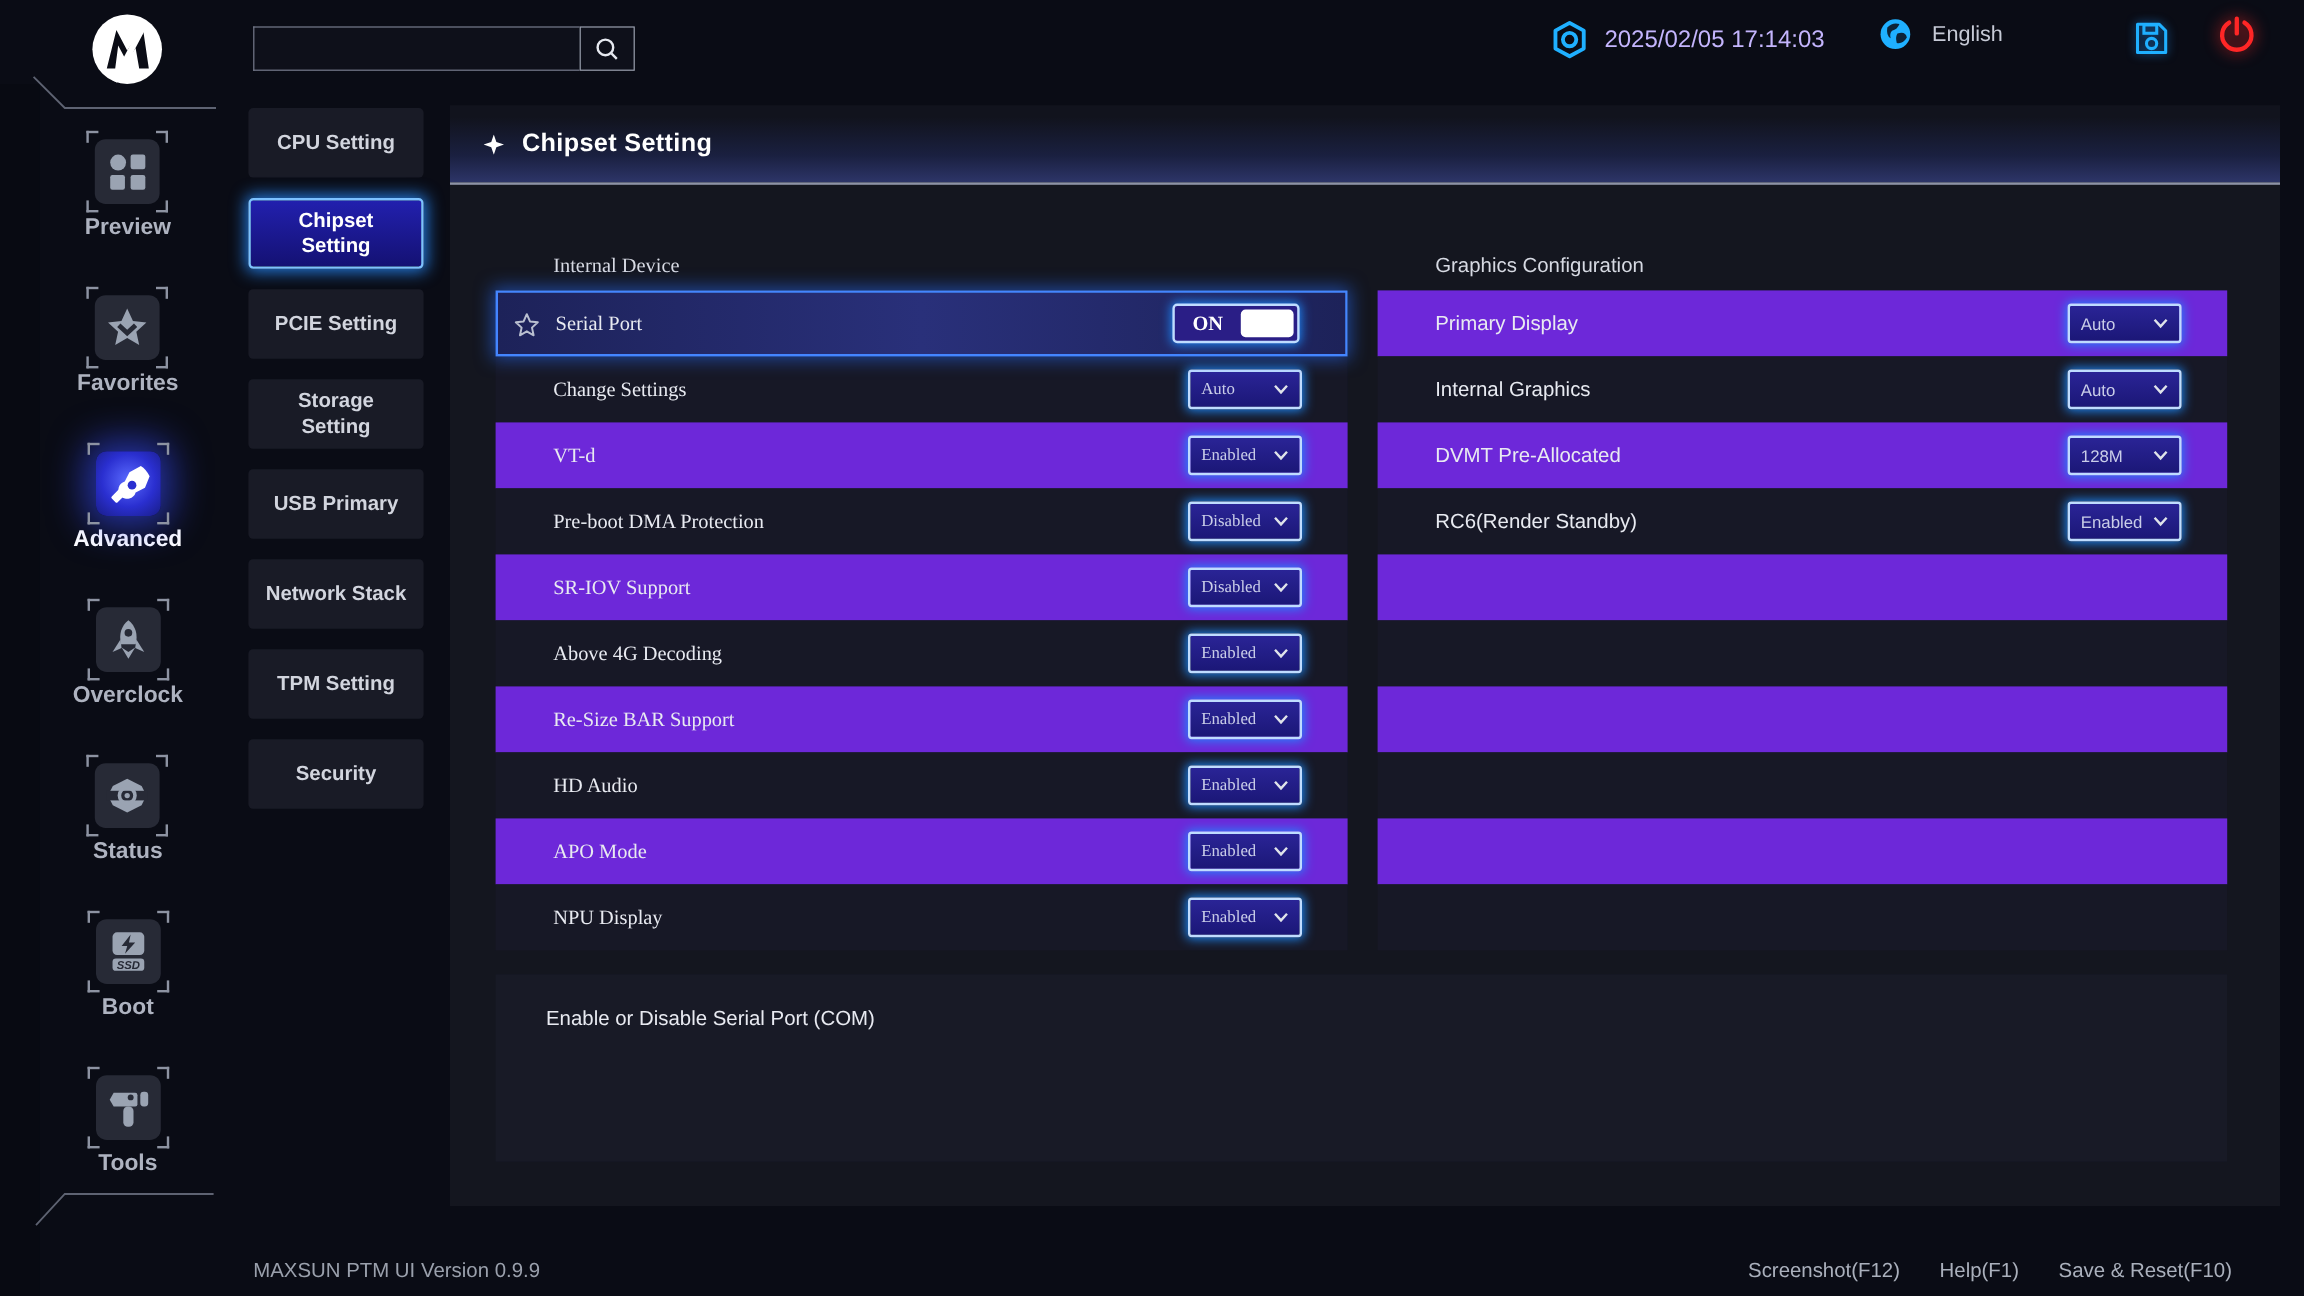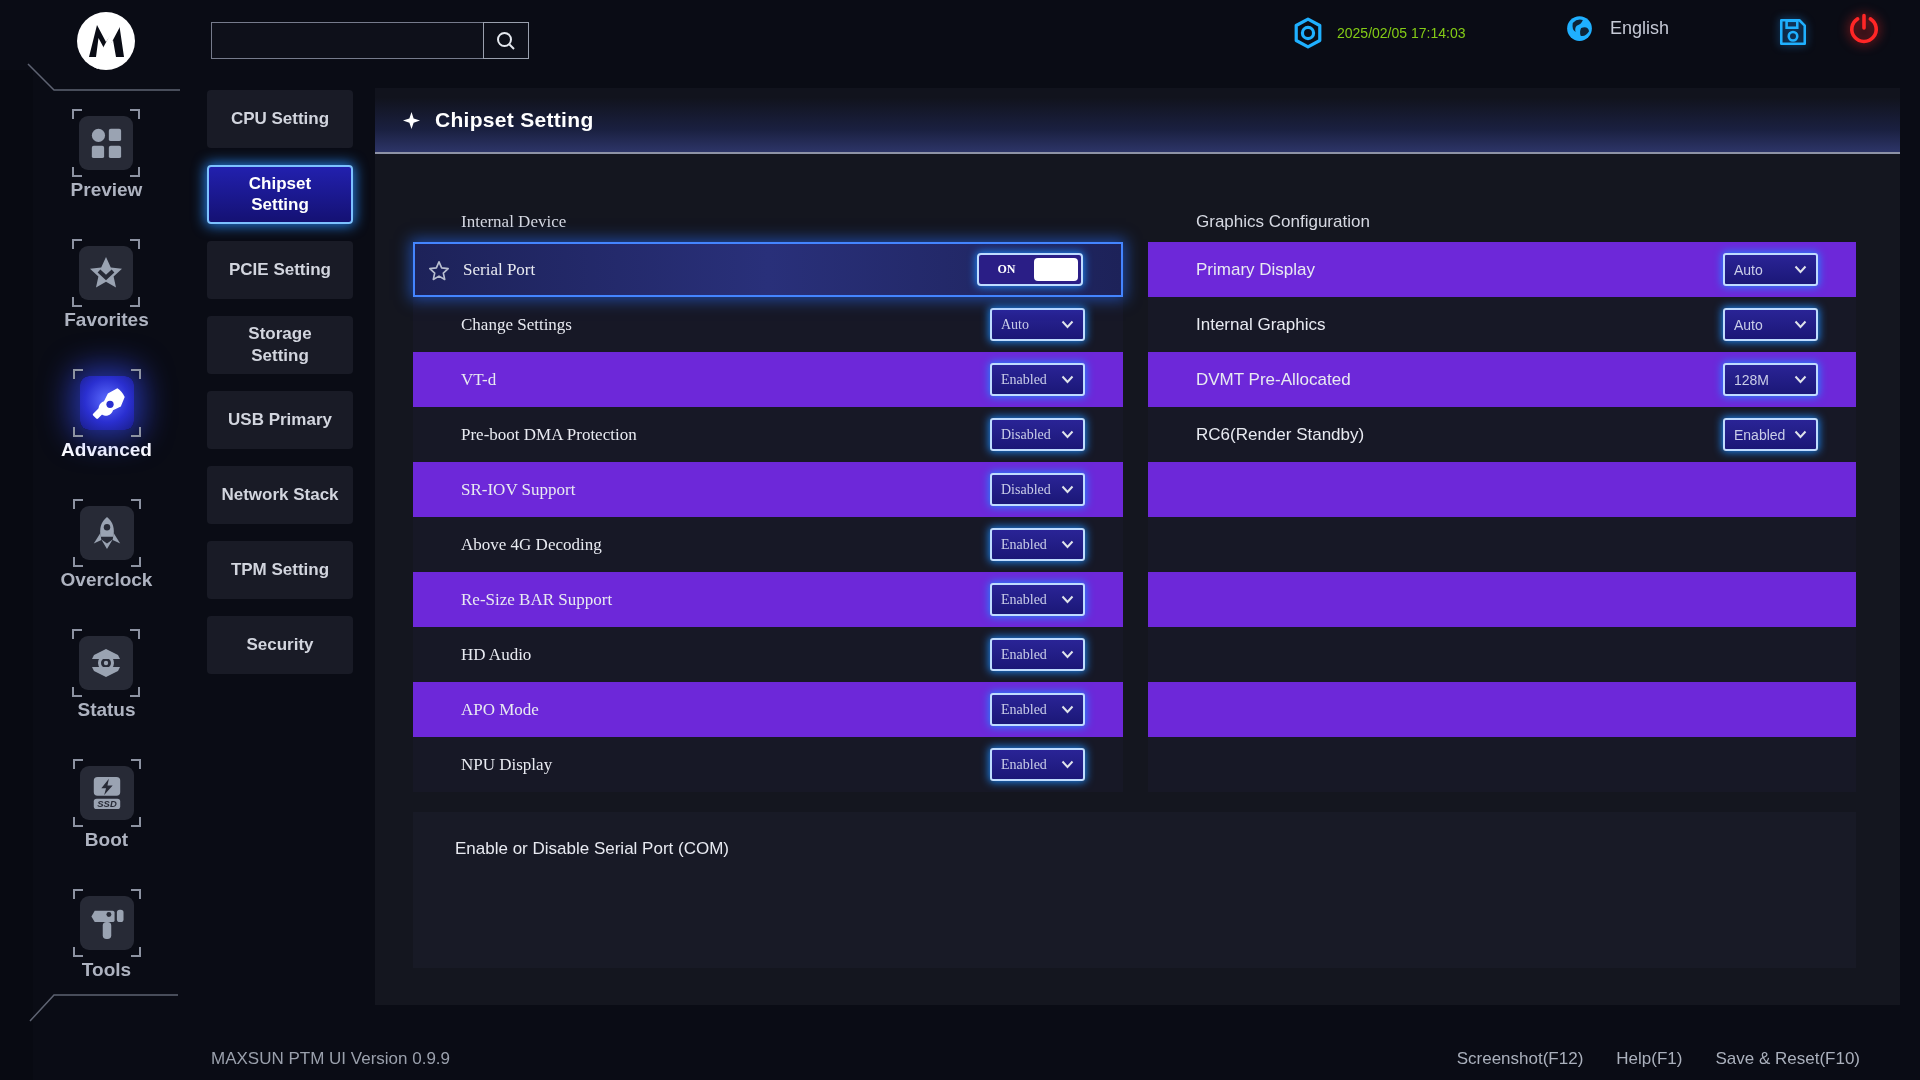--- a/index.html
+++ b/index.html
@@ -19,21 +19,21 @@
   .search { position:absolute; left:211px; top:22px; display:flex; }
   .search input {
     width:272px; height:37px; background:#0e101a; border:1px solid #767b8c; border-right:none;
     color:#dfe3ea; font-size:16px; padding:0 10px; outline:none; font-family:inherit;
   }
   .search .sbtn {
     width:46px; height:37px; border:1px solid #9aa0ae; background:#0e101a;
     display:flex; align-items:center; justify-content:center; cursor:pointer;
   }
   .clockgrp { position:absolute; left:1293px; top:16px; display:flex; align-items:center; gap:14px; }
-  .datetime { font-size:14px; color:#84cc16; }
+  .datetime { font-size:20px; color:#c4b5fd; }
   .langgrp { position:absolute; left:1566px; top:15px; display:flex; align-items:center; gap:17px; cursor:pointer; }
   .lang { font-size:18px; color:#c6cad6; }
   .saveicon { position:absolute; left:1777px; top:16px; cursor:pointer;
     filter:drop-shadow(0 0 4px rgba(30,150,255,.6)); }
   .powericon { position:absolute; left:1847px; top:13px; cursor:pointer;
     filter:drop-shadow(0 0 6px rgba(255,40,40,.85)); }
 
   
   .deco { position:absolute; left:0; top:0; pointer-events:none; z-index:3; }
 
@@ -106,21 +106,21 @@
     box-shadow:0 0 9px 1px rgba(30,140,255,.95);
     display:flex; align-items:center; justify-content:space-between; padding:0 9px;
   }
   .dropdown .val { font-size:14px; color:#c9cde8; }
 
   .toggle {
     width:106px; height:33px; border-radius:4px; cursor:pointer; background:#2a1e86;
     border:2px solid #bfdcff; box-shadow:0 0 9px 1px rgba(30,140,255,.95);
     display:flex; align-items:center;
   }
-  .toggle .on { flex:1; text-align:center; color:#ffffff; font-weight:bold; font-size:12px; }
+  .toggle .on { flex:1; text-align:center; color:#ffffff; font-weight:bold; font-size:17px; }
   .toggle .knob { width:44px; height:23px; background:#ffffff; border-radius:4px; margin-right:3px; }
 
   .helpbox {
     position:absolute; left:38px; top:724px; width:1443px; height:156px;
     background:#181a26; padding:27px 0 0 42px; font-size:17px; color:#e8eaf1;
   }
 
   
   .footer { position:absolute; left:0; top:1005px; width:1920px; height:75px; }
   .version { position:absolute; left:211px; top:44px; font-size:17px; color:#9aa0ac; }

